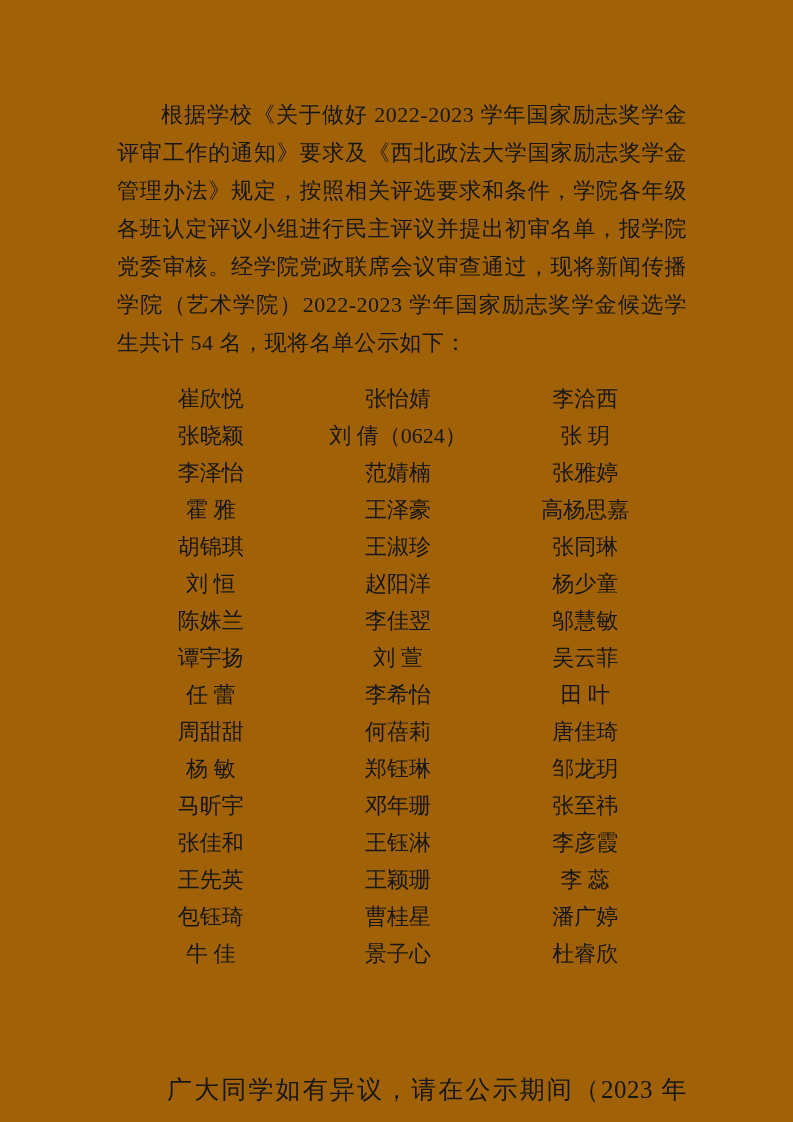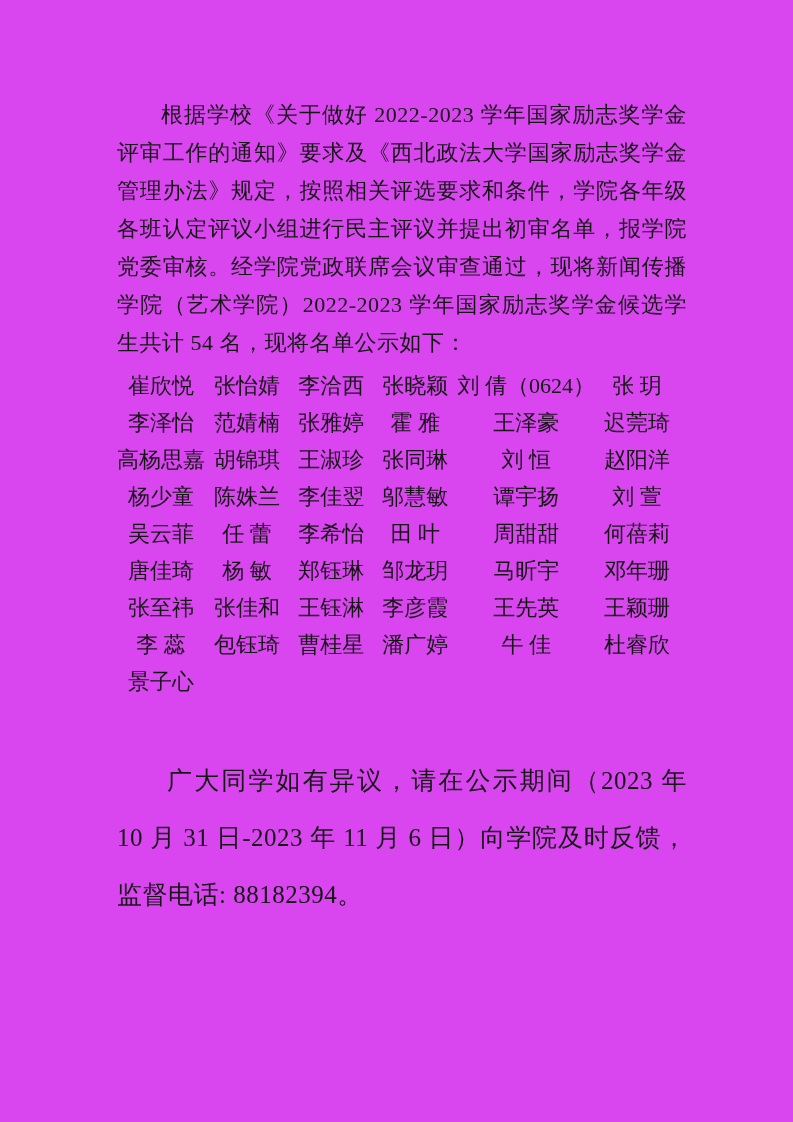--- a/index.html
+++ b/index.html
@@ -6,39 +6,39 @@
   html, body {
     margin: 0;
     padding: 0;
     background: #ffffff;
   }
   .page {
     position: relative;
     width: 793px;
     height: 1122px;
     margin: 0 auto;
-    background: #d946ef;
+    background: #a16207;
     color: #161616;
     font-family: "Liberation Serif", "DejaVu Serif", serif;
     padding: 96px 106px 0 117px;
     overflow: hidden;
   }
   .para {
     font-size: 22px;
     line-height: 38px;
     text-align: justify;
     text-indent: 2em;
     margin: 0;
     letter-spacing: 0.5px;
   }
   .name-grid {
     width: 562px;
-    margin-top: 5px;
+    margin-top: 18px;
     display: grid;
-    grid-template-columns: repeat(6, 1fr);
+    grid-template-columns: repeat(3, 1fr);
   }
   .name-cell {
     height: 37px;
     display: flex;
     align-items: center;
     justify-content: center;
     font-size: 22px;
     white-space: nowrap;
   }
   .closing {
@@ -62,21 +62,20 @@
       <div class="name-cell">张怡婧</div>
       <div class="name-cell">李洽西</div>
       <div class="name-cell">张晓颖</div>
       <div class="name-cell">刘 倩（0624）</div>
       <div class="name-cell">张 玥</div>
       <div class="name-cell">李泽怡</div>
       <div class="name-cell">范婧楠</div>
       <div class="name-cell">张雅婷</div>
       <div class="name-cell">霍 雅</div>
       <div class="name-cell">王泽豪</div>
-      <div class="name-cell">迟莞琦</div>
       <div class="name-cell">高杨思嘉</div>
       <div class="name-cell">胡锦琪</div>
       <div class="name-cell">王淑珍</div>
       <div class="name-cell">张同琳</div>
       <div class="name-cell">刘 恒</div>
       <div class="name-cell">赵阳洋</div>
       <div class="name-cell">杨少童</div>
       <div class="name-cell">陈姝兰</div>
       <div class="name-cell">李佳翌</div>
       <div class="name-cell">邬慧敏</div>
@@ -98,20 +97,20 @@
       <div class="name-cell">张佳和</div>
       <div class="name-cell">王钰淋</div>
       <div class="name-cell">李彦霞</div>
       <div class="name-cell">王先英</div>
       <div class="name-cell">王颖珊</div>
       <div class="name-cell">李 蕊</div>
       <div class="name-cell">包钰琦</div>
       <div class="name-cell">曹桂星</div>
       <div class="name-cell">潘广婷</div>
       <div class="name-cell">牛 佳</div>
+      <div class="name-cell">景子心</div>
       <div class="name-cell">杜睿欣</div>
-      <div class="name-cell">景子心</div>
       <div class="name-cell"></div>
       <div class="name-cell"></div>
     </div>
 
   <p class="closing">广大同学如有异议，请在公示期间（2023 年 10 月 31 日-2023 年 11 月 6 日）向学院及时反馈，监督电话: 88182394。</p>
 </div>
 
 </body></html>

